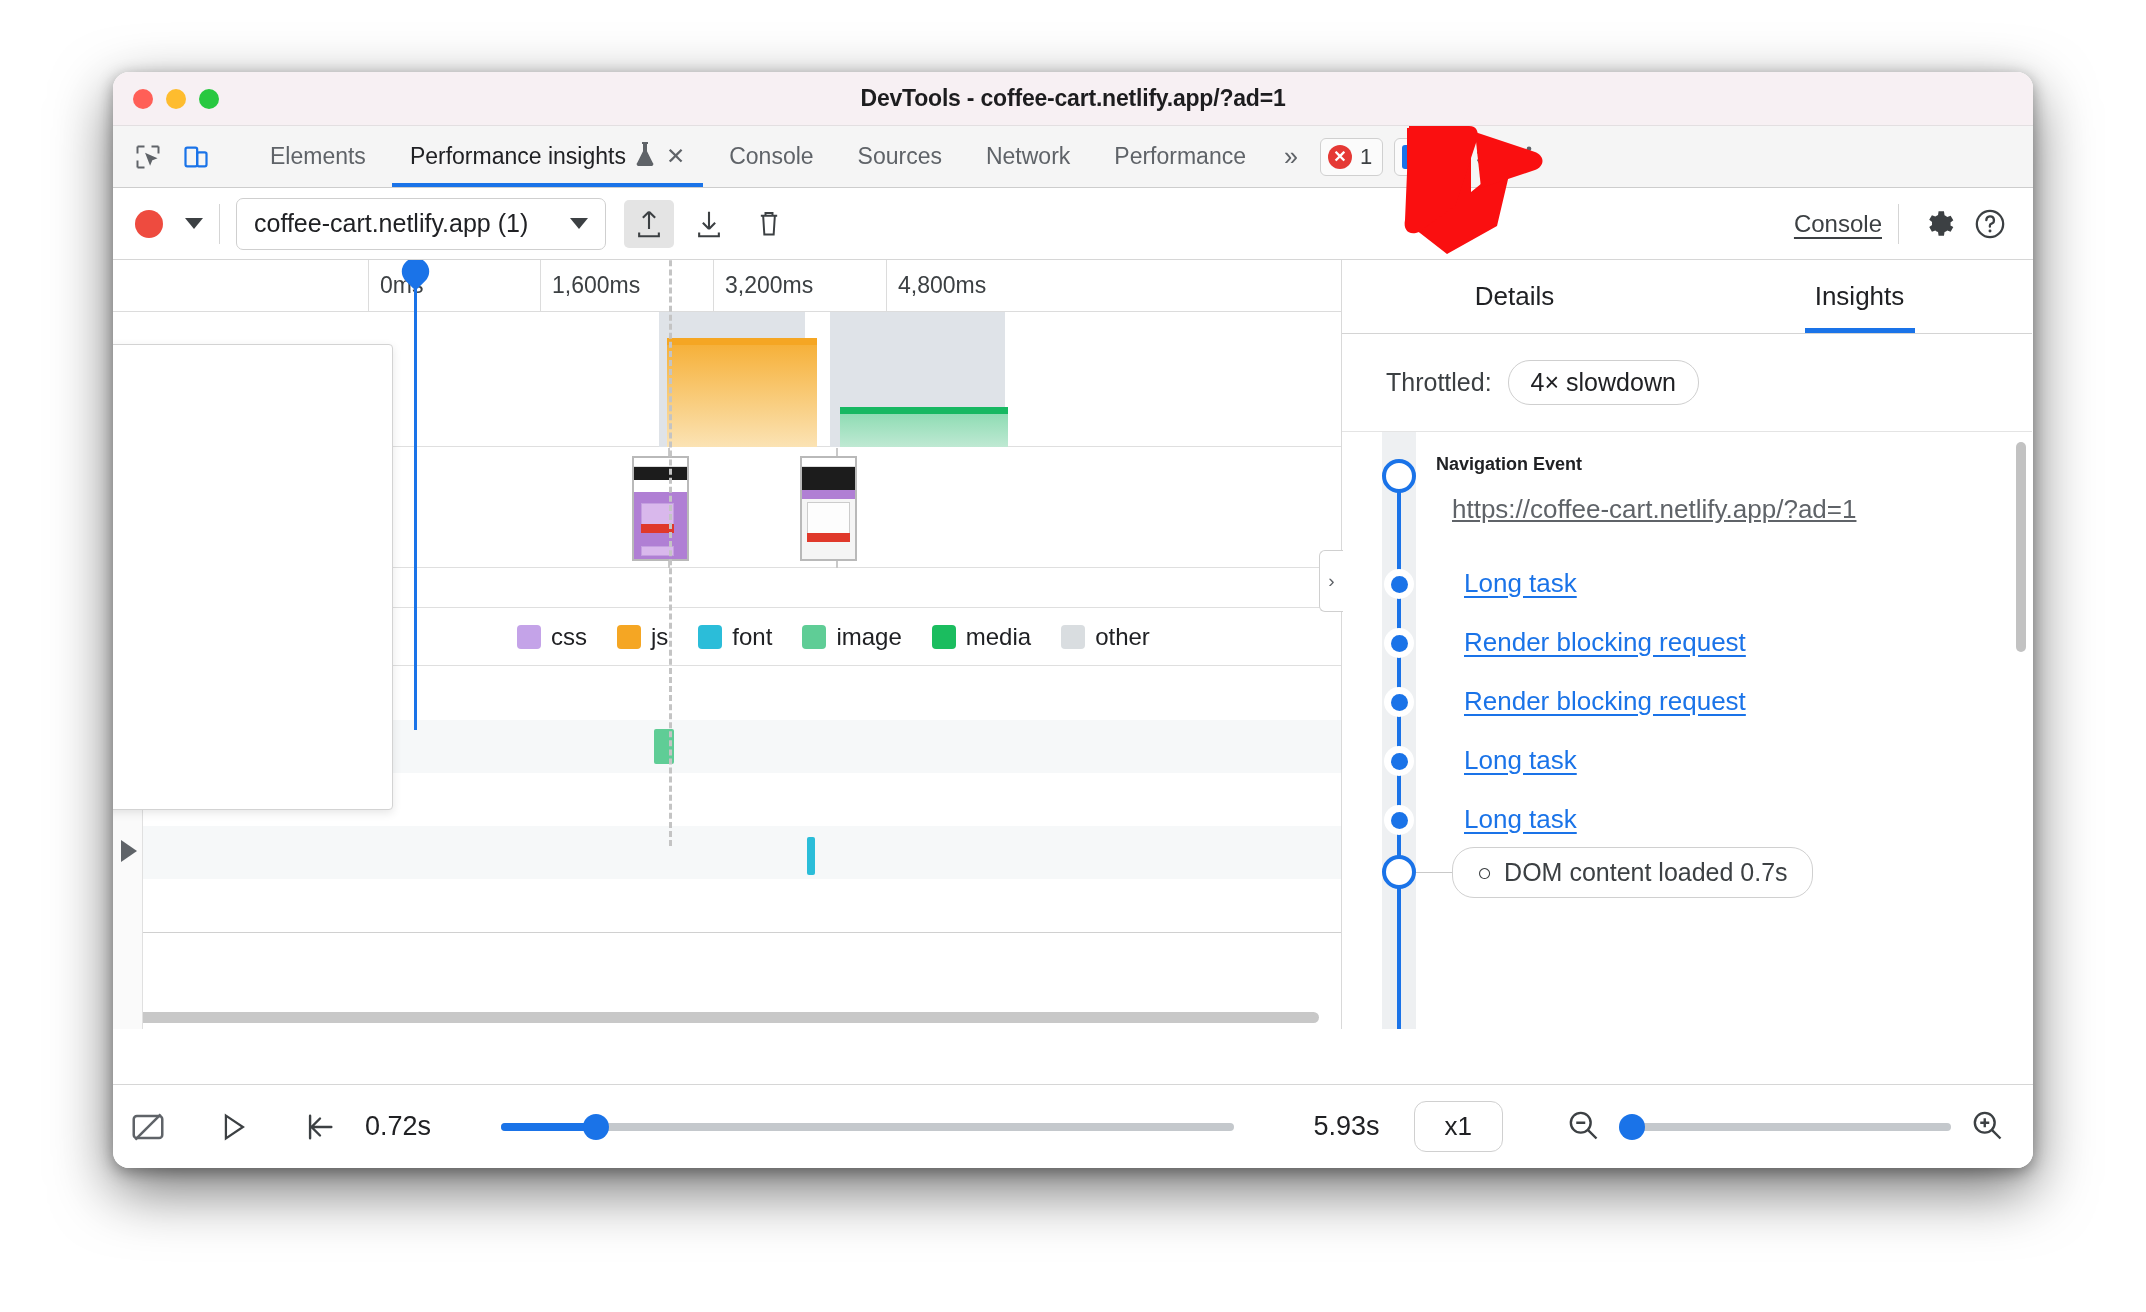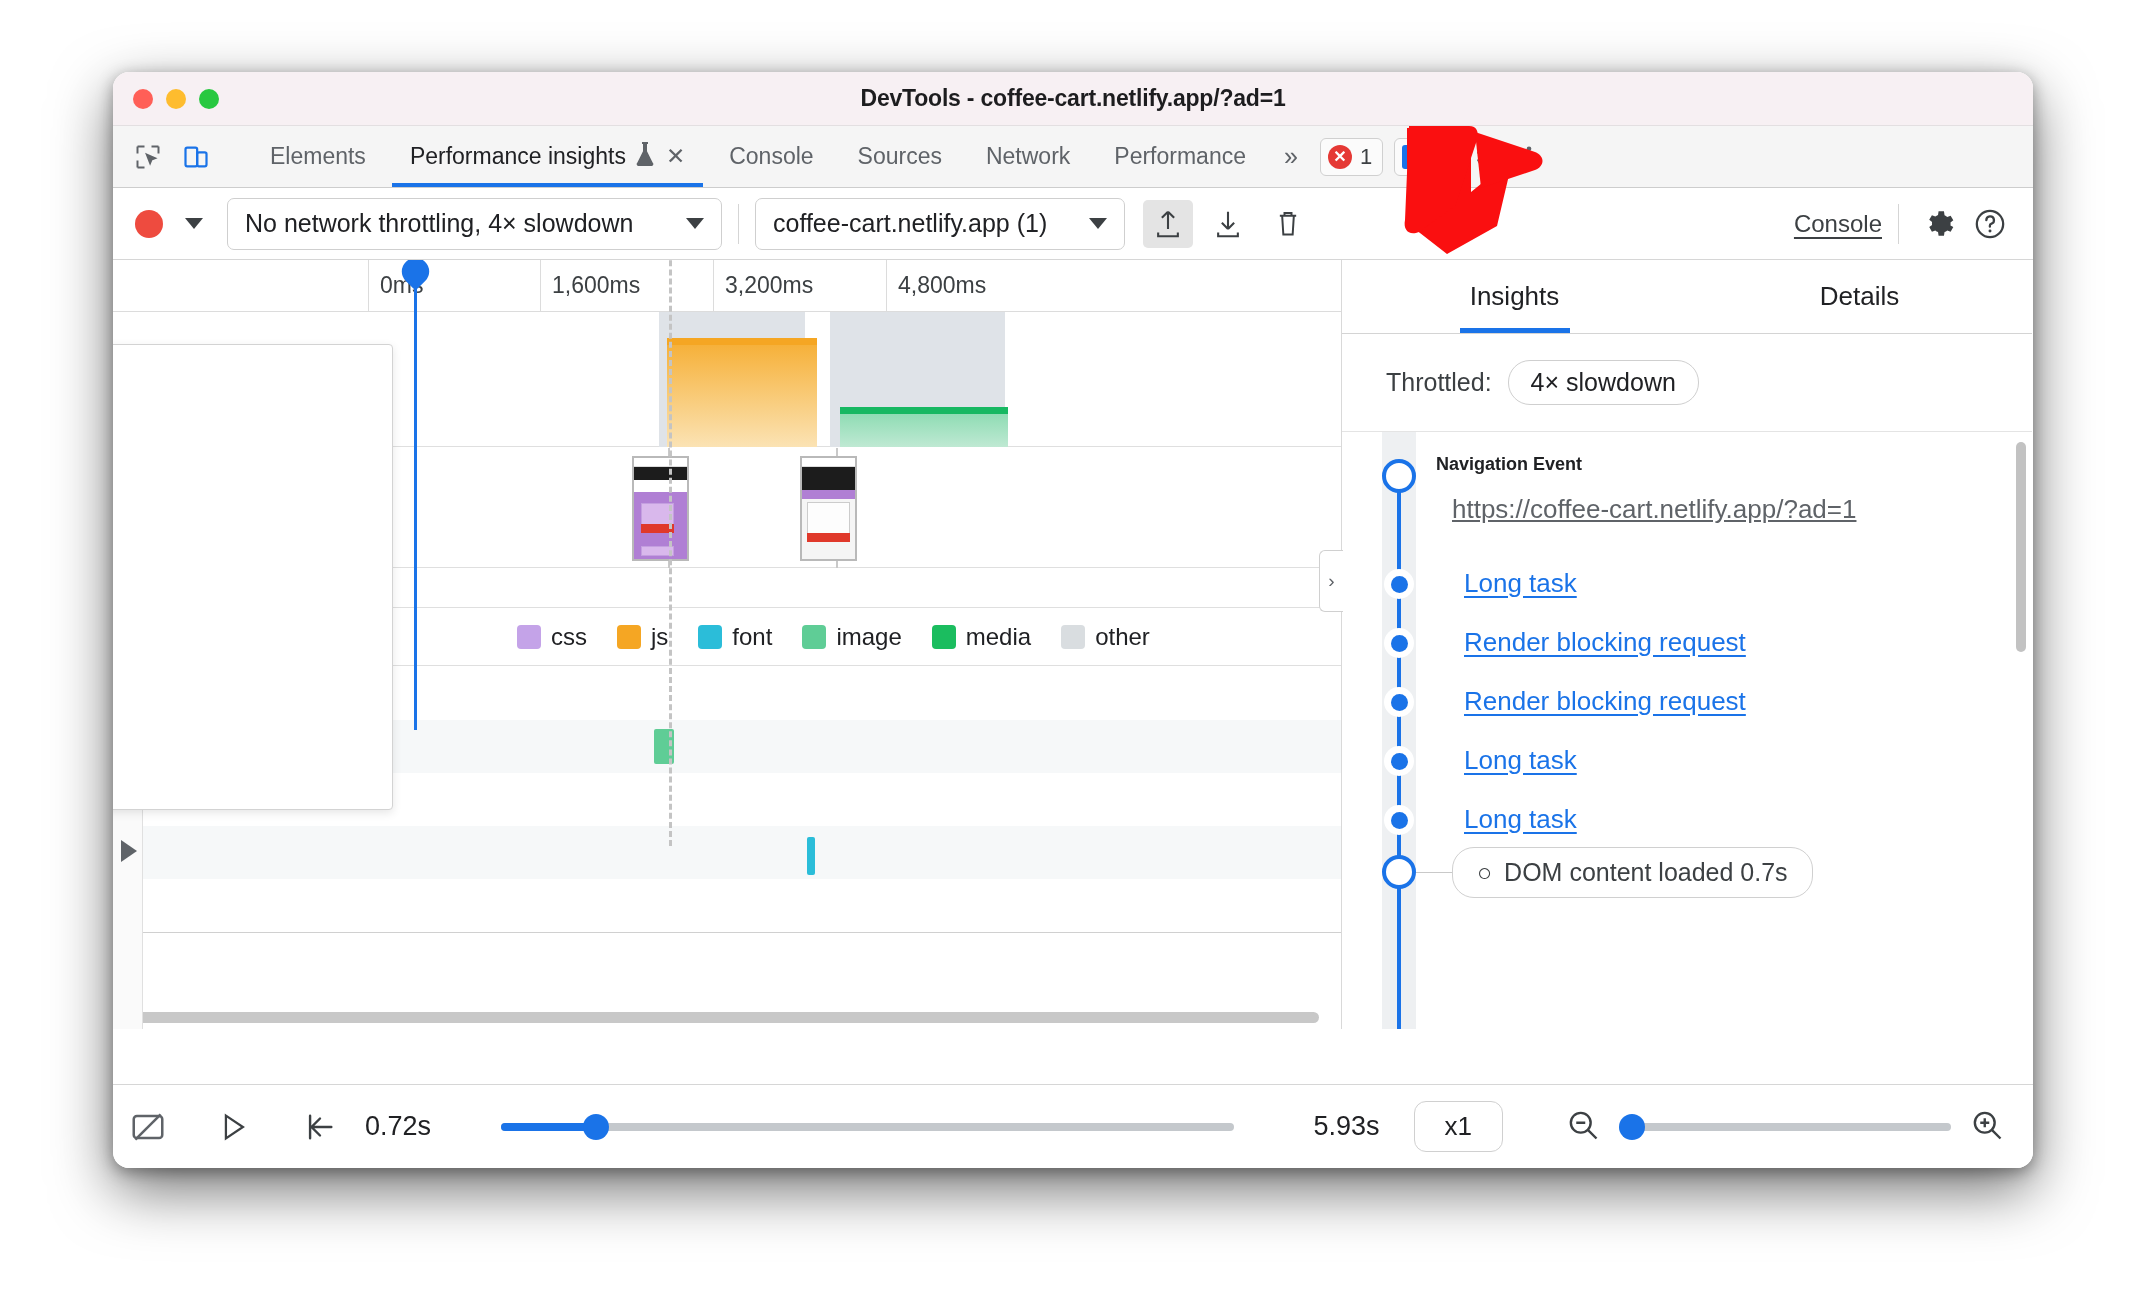--- a/index.html
+++ b/index.html
@@ -475,24 +475,20 @@
               <circle cx="12" cy="19" r="2"></circle>
           </svg>
         </div>
       </div>
     </div>
 
     <div class="perf-toolbar">
       <div style="display:flex;align-items:center;gap:22px;">
         <div class="rec-dot"></div>
         <div class="caret"></div>
-      </div>
-      <div class="dropdown" style="margin-left:24px;min-width:495px;">
-        <span>No network throttling, 4× slowdown</span>
-        <span class="caret"></span>
       </div>
       <div class="tbsep"></div>
       <div class="dropdown" style="min-width:370px;">
         <span>coffee-cart.netlify.app (1)</span>
         <span class="caret"></span>
       </div>
 
       <div style="display:flex;align-items:center;gap:10px;margin-left:18px;">
         <div class="tb-icon-btn active">
           <svg width="30" height="32" viewBox="0 0 24 26" fill="none" stroke="#3c4043" stroke-width="1.7">
@@ -631,25 +627,25 @@
 
         <div class="tooltip-panel" style="left:-15px; top:84px; width:295px; height:466px;"></div>
 
         <div class="hscroll"></div>
       </div>
 
       <div class="collapse-handle" style="left:1206px; top:290px;">›</div>
 
       <div class="sidebar">
         <div class="sb-tabs">
+          <div class="sb-tab">
+            <span>Details</span>
+          </div>
           <div class="sb-tab active">
             <span>Insights</span>
-          </div>
-          <div class="sb-tab">
-            <span>Details</span>
           </div>
         </div>
 
         <div class="throttled-row">
           <span class="throttled-label">Throttled:</span>
           <span class="throttled-pill">4× slowdown</span>
         </div>
 
         <div class="insight-list">
           <div class="rail"></div>

